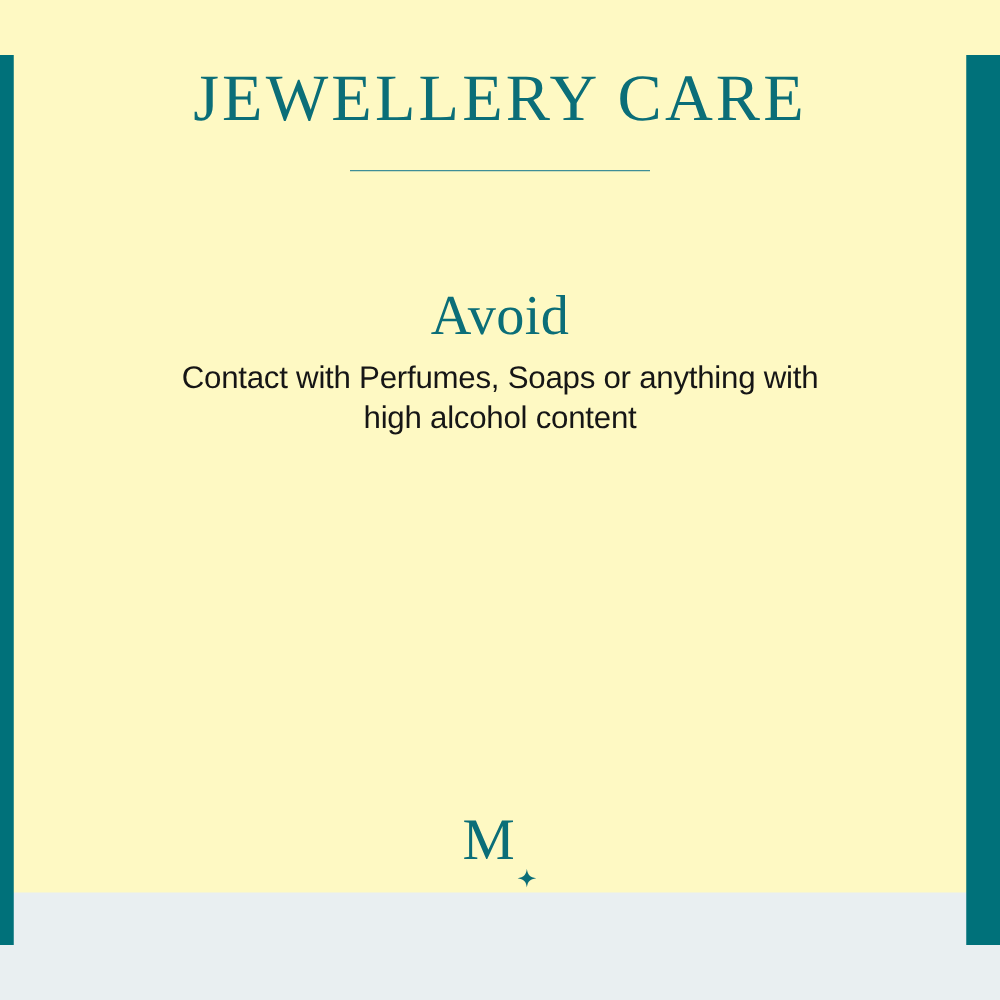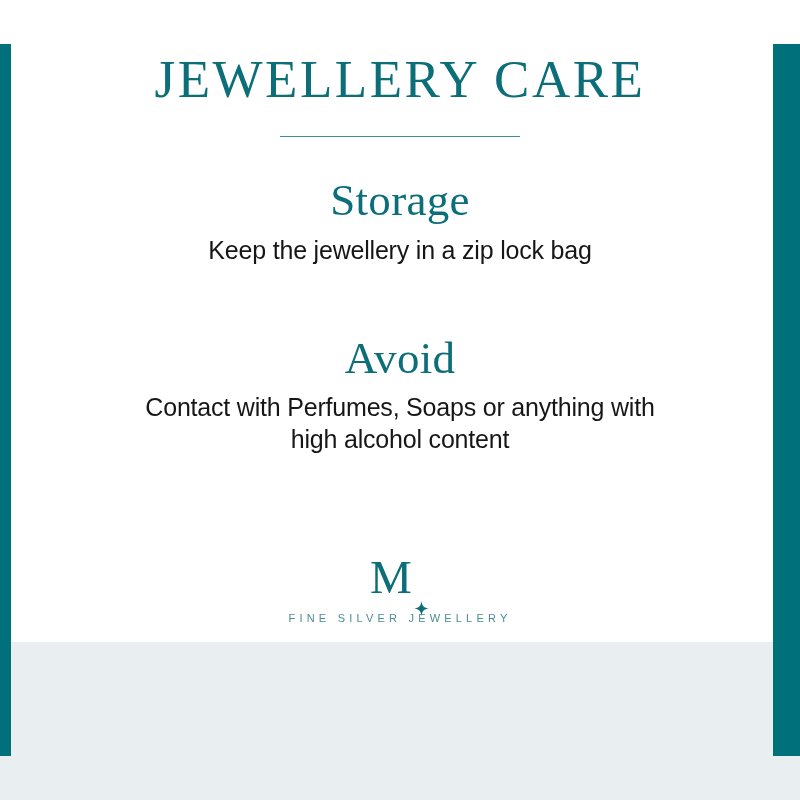--- a/index.html
+++ b/index.html
@@ -11,22 +11,22 @@
     width: 800px;
     height: 800px;
     background: #e9eff1;
     font-family: "Liberation Sans", sans-serif;
     overflow: hidden;
   }
 
   .card {
     position: relative;
     width: 800px;
-    height: 642px;
-    background: #ffffff;
+    height: 714px;
+    background: #fef9c3;
     box-sizing: border-box;
   }
 
   
   .side-bar {
     position: absolute;
     width: 11px;
     top: 44px;
     height: 712px;
     background: #00717a;
@@ -62,21 +62,21 @@
   .sections {
     position: absolute;
     top: 176px;
     left: 0;
     right: 0;
   }
   .section {
     text-align: center;
   }
   .section.s0 { margin-top: 0; }
-  .section.s1 { margin-top: 68px; }
+  .section.s1 { margin-top: 52px; }
   .section.s2 { margin-top: 100px; }
 
   .section-heading {
     font-family: "Liberation Serif", "DejaVu Serif", serif;
     font-size: 45px;
     line-height: 1.1;
     color: #0b6e78;
     margin: 0 0 8px 0;
     font-weight: 400;
     letter-spacing: 0.3px;
@@ -138,40 +138,35 @@
   <div class="side-bar left"></div>
   <div class="side-bar right"></div>
 
   <div class="header">
     <h1 class="page-title">JEWELLERY CARE</h1>
     <div class="title-divider"></div>
   </div>
 
   <div class="sections">
 
-    <div class="section s0">
-      <h2 class="section-heading">Storage</h2>
-      <p class="section-body">Keep the jewellery in a zip lock bag</p>
-    </div>
 
     <div class="section s1">
       <h2 class="section-heading">Avoid</h2>
       <p class="section-body">Contact with Perfumes, Soaps or anything with high alcohol content</p>
     </div>
 
     <div class="section s2">
     </div>
 
   </div>
 
   <div class="logo-block">
     <div class="logo-wordmark">
       <span class="lm-part">M</span>
       <span class="logo-star">
         <svg viewBox="0 0 24 24" width="15" height="15" aria-hidden="true">
           <path d="M12 0 C13.1 8.1 15.9 10.9 24 12 C15.9 13.1 13.1 15.9 12 24 C10.9 15.9 8.1 13.1 0 12 C8.1 10.9 10.9 8.1 12 0 Z" fill="#0b6e78"></path>
         </svg>
       </span>
     </div>
-    <div class="logo-tagline">FINE SILVER JEWELLERY</div>
   </div>
 
 </div>
 
 </body></html>

